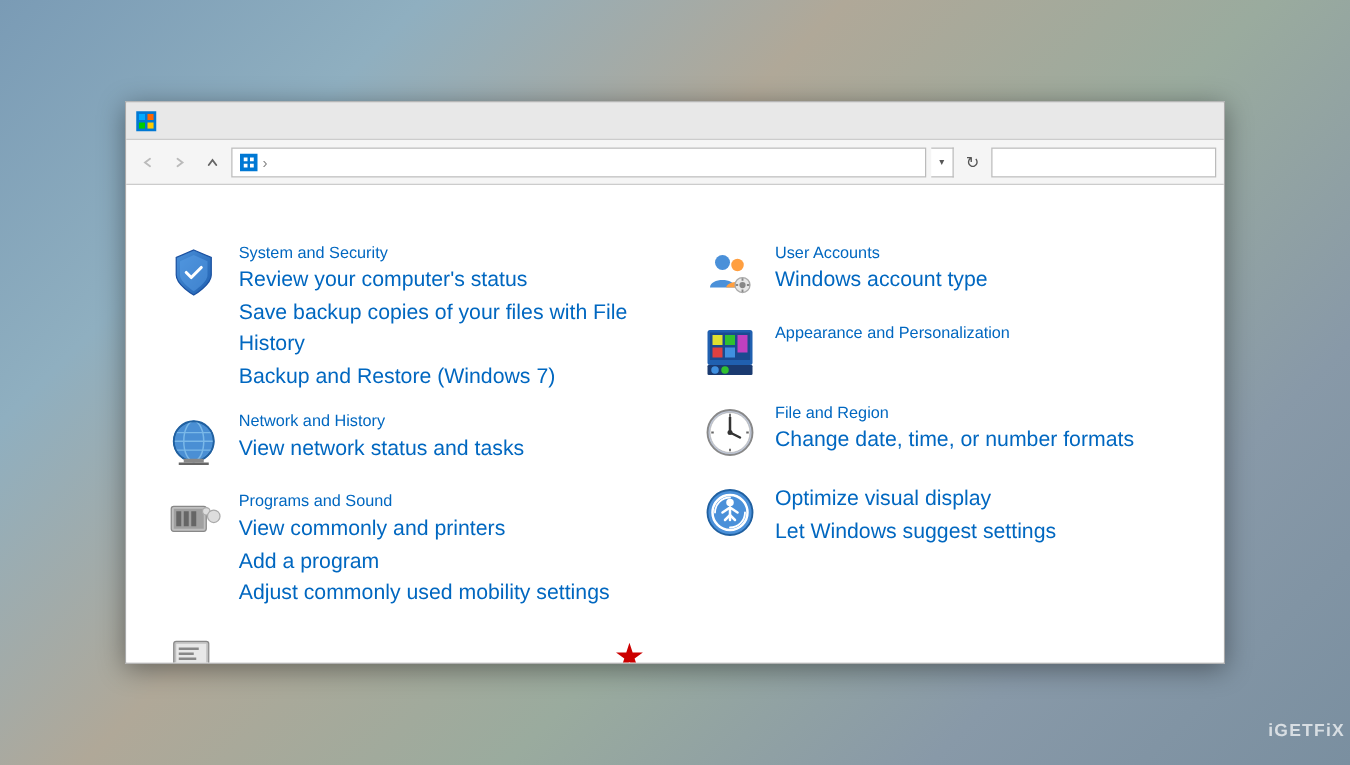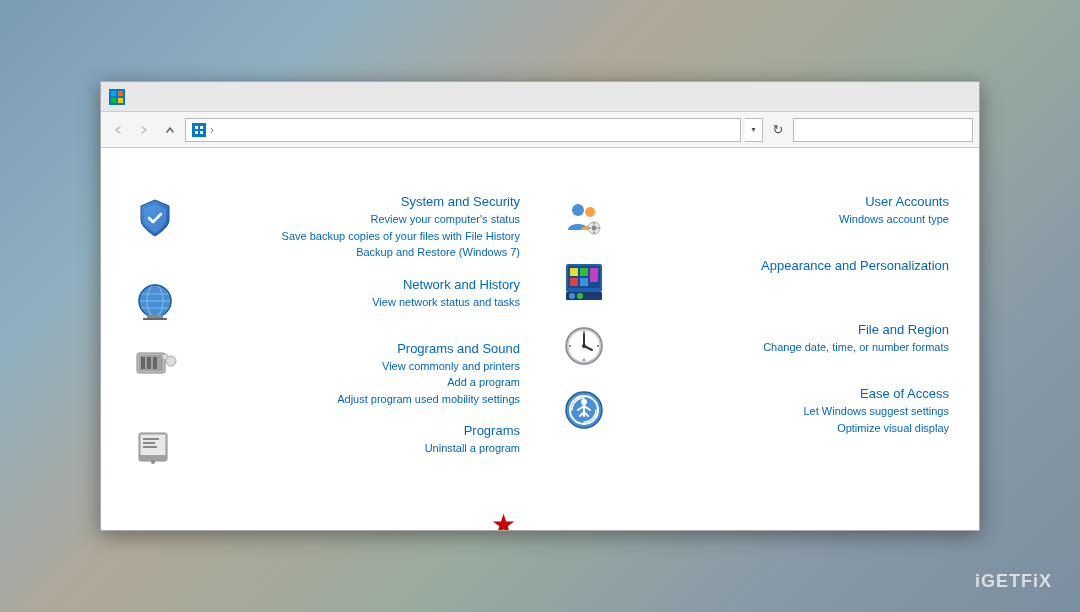--- a/index.html
+++ b/index.html
@@ -210,22 +210,21 @@
       display: grid;
       grid-template-columns: 1fr 1fr;
       gap: 0;
       column-gap: 40px;
     }
 
     .category-item {
       display: flex;
       align-items: flex-start;
       padding: 8px 0;
-      gap: 27px;
-      text-align: right;
+      gap: 12px;
     }
 
     .category-icon {
       width: 48px;
       height: 48px;
       flex-shrink: 0;
       display: flex;
       align-items: center;
       justify-content: center;
     }
@@ -236,42 +235,42 @@
 
     .category-title {
       font-size: 13px;
       color: #0067c0;
       cursor: pointer;
       font-weight: normal;
       margin-bottom: 2px;
     }
 
     .category-link {
-      font-size: 11px;
+      font-size: 17px;
       color: #0067c0;
       cursor: pointer;
       display: block;
       line-height: 1.5;
     }
 
     .star-annotation {
       position: absolute;
       font-size: 28px;
       color: #cc0000;
       left: 390px;
       top: 360px;
       z-index: 10;
       pointer-events: none;
     }
 
     .watermark {
       position: fixed;
       bottom: 20px;
-      right: 28px;
-      font-size: 18px;
+      right: 4px;
+      font-size: 14px;
       color: rgba(255,255,255,0.7);
       font-weight: bold;
       letter-spacing: 1px;
     }
   </style>
 </head>
 <body>
 
 <div class="window">
 
@@ -390,39 +389,35 @@
               <circle cx="38" cy="18" r="5" fill="#ddd" stroke="#aaa" stroke-width="1"></circle>
               <rect x="8" y="14" width="4" height="12" fill="#666"></rect>
               <rect x="14" y="14" width="4" height="12" fill="#666"></rect>
               <rect x="20" y="14" width="4" height="12" fill="#666"></rect>
             </svg>
           </div>
           <div class="category-text">
             <div class="category-title">Programs and Sound</div>
             <span class="category-link">View commonly and printers</span>
             <span class="category-link">Add a program</span>
-            <span class="category-link">Adjust program used mobility settings</span>
+            <span class="category-link">Adjust commonly used mobility settings</span>
           </div>
         </div>
 
         <div class="category-item">
           <div class="category-icon">
             <svg width="44" height="44" viewBox="0 0 44 44">
               <rect x="6" y="8" width="28" height="28" rx="2" fill="#c0c0c0" stroke="#888" stroke-width="1"></rect>
               <rect x="8" y="10" width="24" height="20" fill="#e8e8e8"></rect>
               <rect x="6" y="30" width="28" height="6" rx="1" fill="#a0a0a0"></rect>
               <circle cx="20" cy="37" r="2" fill="#888"></circle>
               <rect x="10" y="13" width="16" height="2" fill="#888"></rect>
               <rect x="10" y="17" width="12" height="2" fill="#888"></rect>
               <rect x="10" y="21" width="14" height="2" fill="#888"></rect>
             </svg>
-          </div>
-          <div class="category-text">
-            <div class="category-title">Programs</div>
-            <span class="category-link">Uninstall a program</span>
           </div>
         </div>
       </div>
 
       <div>
 
         <div class="category-item">
           <div class="category-icon">
             <svg width="44" height="44" viewBox="0 0 44 44">
 
@@ -500,23 +495,22 @@
               <circle cx="22" cy="14" r="3" fill="white"></circle>
               <path d="M16 22 L22 18 L28 22" stroke="white" stroke-width="2" fill="none" stroke-linecap="round"></path>
               <path d="M22 18 L22 28" stroke="white" stroke-width="2" stroke-linecap="round"></path>
               <path d="M18 28 L22 24 L26 28" stroke="white" stroke-width="2" fill="none" stroke-linecap="round"></path>
 
               <path d="M10 22 A12 12 0 0 1 22 10" stroke="white" stroke-width="1.5" fill="none" stroke-linecap="round"></path>
               <path d="M34 22 A12 12 0 0 1 22 34" stroke="white" stroke-width="1.5" fill="none" stroke-linecap="round"></path>
             </svg>
           </div>
           <div class="category-text">
-            <div class="category-title">Ease of Access</div>
+            <span class="category-link">Optimize visual display</span>
             <span class="category-link">Let Windows suggest settings</span>
-            <span class="category-link">Optimize visual display</span>
           </div>
         </div>
       </div>
     </div>
 
     <div class="star-annotation">★</div>
   </div>
 </div>
 
 <div class="watermark">iGETFiX</div>

